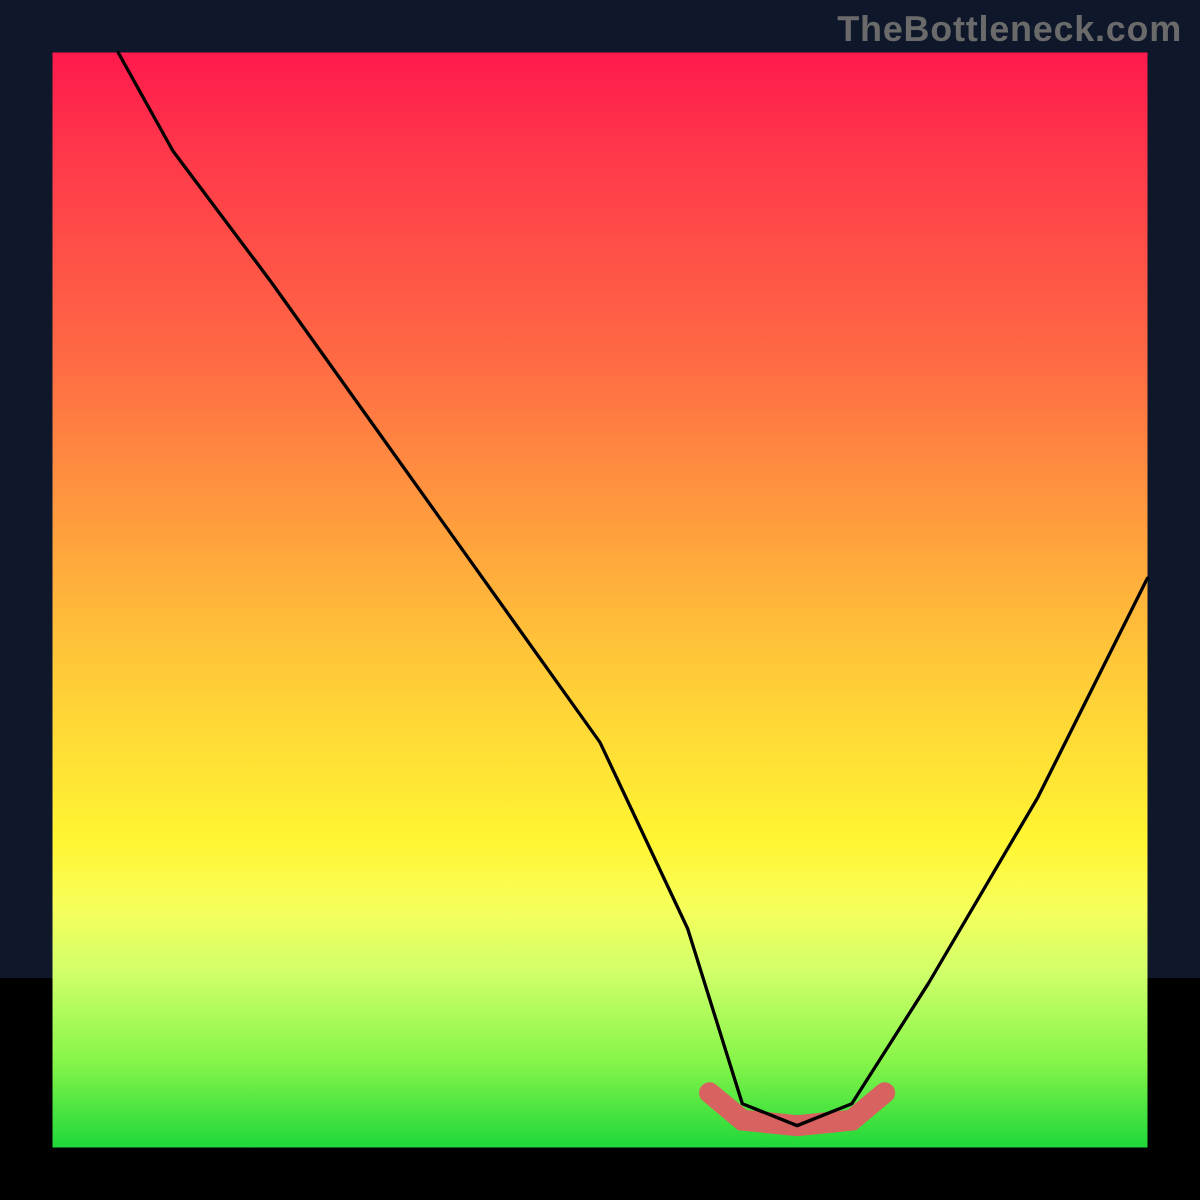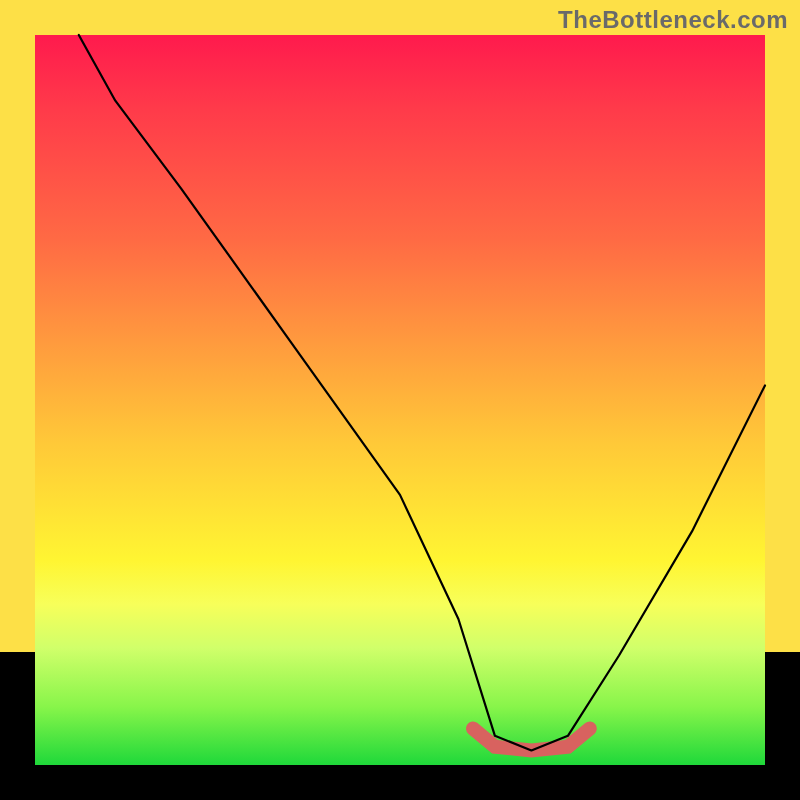--- a/index.html
+++ b/index.html
@@ -10,21 +10,21 @@
     background: #000;
     font-family: Arial, Helvetica, sans-serif;
     overflow: hidden;
   }
   .frame {
     position: absolute;
     left: 0;
     top: 0;
     width: 800px;
     height: 652px;
-    background: #fde047;
+    background: #0f172a;
   }
   .watermark {
     position: absolute;
     top: 6px;
     right: 12px;
     color: #6a6a6a;
     font-size: 24px;
     font-weight: bold;
     letter-spacing: 0.5px;
     user-select: none;

